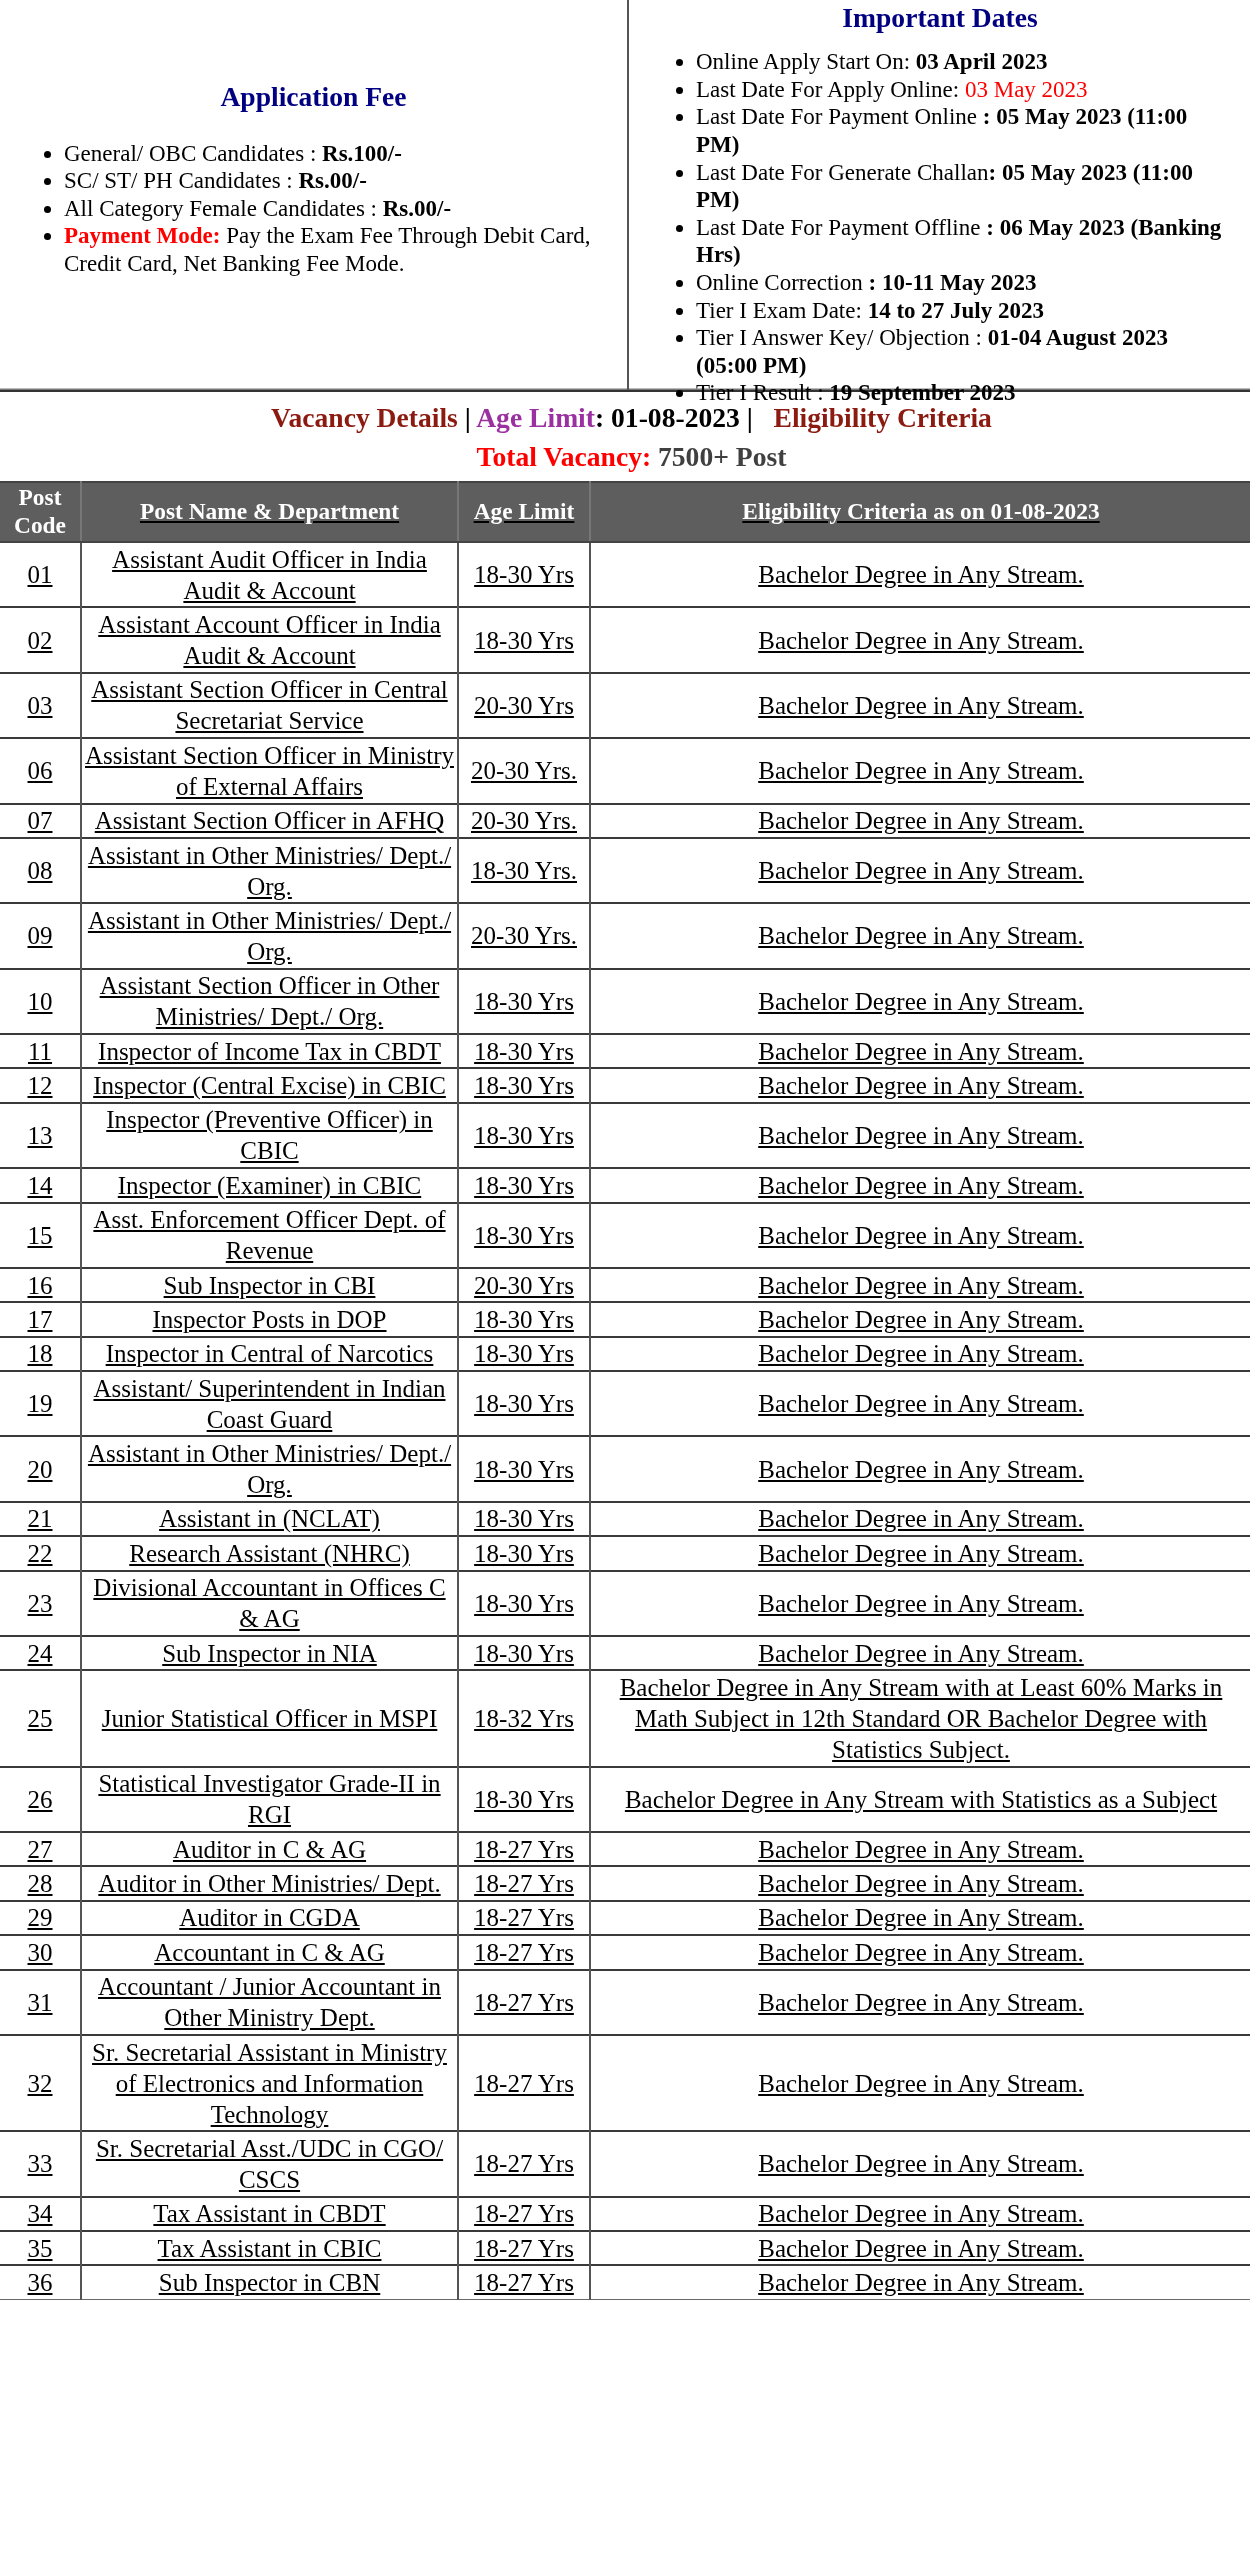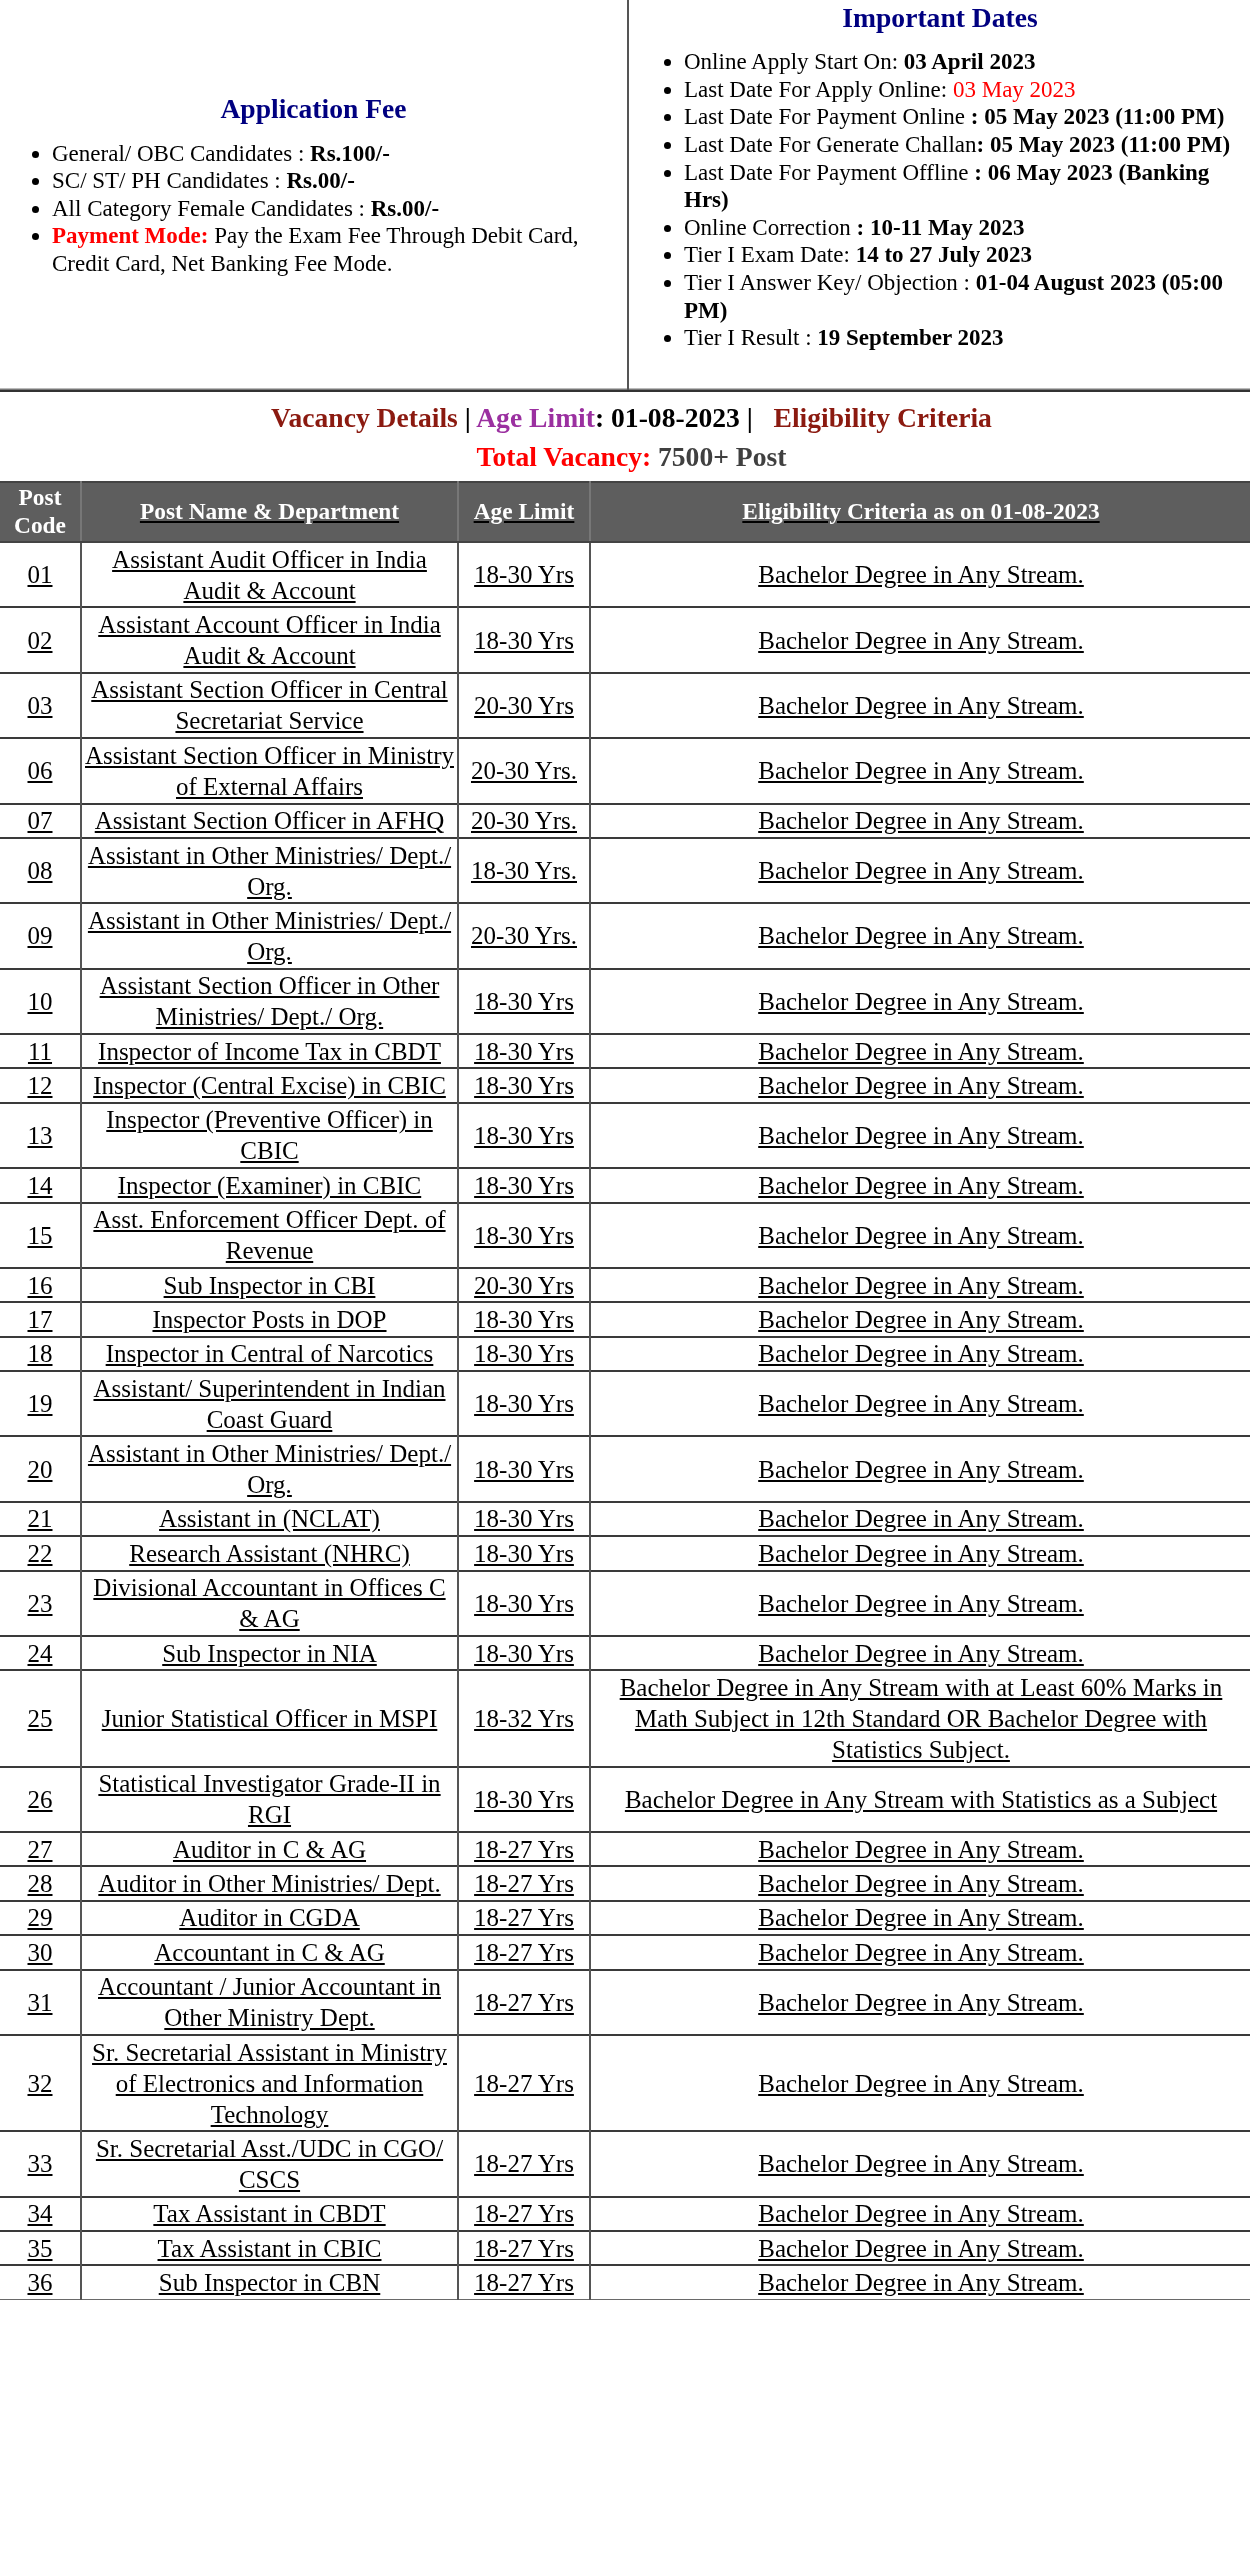--- a/index.html
+++ b/index.html
@@ -34,21 +34,21 @@
     .panel-title {
       text-align: center;
       color: #000080;
       font-weight: bold;
       font-size: 27.6px;
       margin: 0 0 13.8px 0;
       line-height: 33px;
     }
     .fee-panel .panel-title { margin-bottom: 15px; }
     ul.info-list {
-      margin: 0;
+      margin: 12px;
       padding-left: 52px;
       font-size: 23px;
       line-height: 27.6px;
     }
     .dates-panel ul.info-list { padding-left: 55px; padding-right: 6.9px; }
     ul.info-list li { margin: 0; }
     .bold { font-weight: bold; }
     .red { color: #ff0000; }
     .red-bold { color: #ff0000; font-weight: bold; }
 

